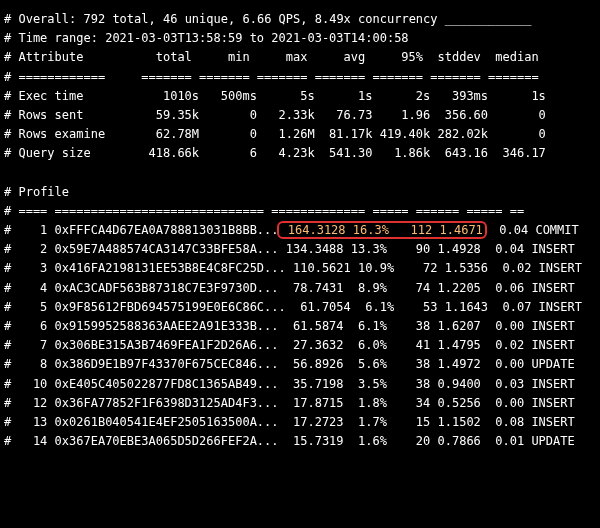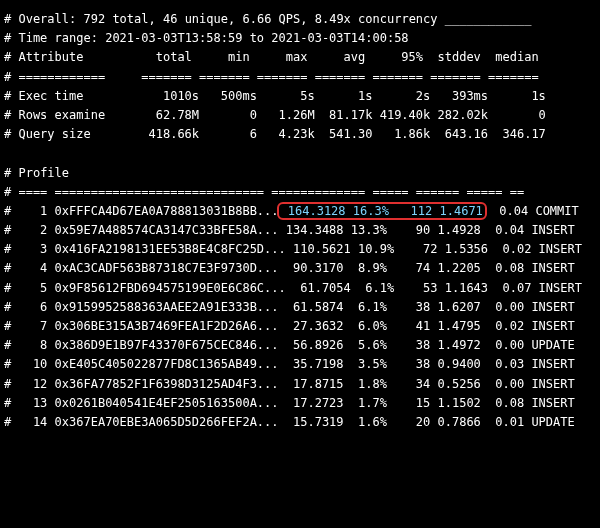--- a/index.html
+++ b/index.html
@@ -1,40 +1,41 @@
 <!DOCTYPE html>
 <html><head>
 <meta charset="utf-8">
 <style>
   html,body{margin:0;padding:0;background:#000;color:#fff;font-family:Menlo,Consolas,monospace;font-size:12px;line-height:1.6;width:600px}
   .term{padding:10px 4px}
   .line{white-space:pre}
-  .hl{border:2px solid #e03030;border-radius:6px;padding:0 2px;margin:0 -2px;color:#7dd3fc}
+  .hl{border:2px solid #e03030;border-radius:6px;padding:0 2px;margin:0 -2px;color:#fdba74}
 </style>
 </head>
 <body>
 
 <div class="term">
 <div class="line"># Overall: <span>792</span> total, <span>46</span> unique, <span>6.66</span> QPS, <span>8.49x</span> concurrency ____________</div>
 <div class="line"># Time range: <span>2021-03-03T13:58:59 to 2021-03-03T14:00:58</span></div>
 <div class="line"># Attribute          total     min     max     avg     95%  stddev  median</div>
 <div class="line"># ============     ======= ======= ======= ======= ======= ======= =======</div>
 <div id="attrs">
       <div class="line"># Exec time           1010s   500ms      5s      1s      2s   393ms      1s</div>
+      <div class="line"># Rows sent          59.35k       0   2.33k   76.73    1.96  356.60       0</div>
       <div class="line"># Rows examine       62.78M       0   1.26M  81.17k 419.40k 282.02k       0</div>
       <div class="line"># Query size        418.66k       6   4.23k  541.30   1.86k  643.16  346.17</div>
     </div>
 <div class="line">&nbsp;</div>
 <div class="line"># <span>Profile</span></div>
 <div class="line"># ==== ============================= ============= ===== ====== ===== ==</div>
 <div id="rows">
       <div class="line">#    1 0xFFFCA4D67EA0A788813031B8BB...<span class="hl"> 164.3128 16.3%   112 1.4671</span>  0.04 COMMIT</div>
       <div class="line">#    2 0x59E7A488574CA3147C33BFE58A... 134.3488 13.3%    90 1.4928  0.04 INSERT</div>
       <div class="line">#    3 0x416FA2198131EE53B8E4C8FC25D... 110.5621 10.9%    72 1.5356  0.02 INSERT</div>
-      <div class="line">#    4 0xAC3CADF563B87318C7E3F9730D...  90.3170  8.9%    74 1.2205  0.08 INSERT</div>
+      <div class="line">#    4 0xAC3CADF563B87318C7E3F9730D...  78.7431  8.9%    74 1.2205  0.06 INSERT</div>
       <div class="line">#    5 0x9F85612FBD694575199E0E6C86C...  61.7054  6.1%    53 1.1643  0.07 INSERT</div>
       <div class="line">#    6 0x9159952588363AAEE2A91E333B...  61.5874  6.1%    38 1.6207  0.00 INSERT</div>
       <div class="line">#    7 0x306BE315A3B7469FEA1F2D26A6...  27.3632  6.0%    41 1.4795  0.02 INSERT</div>
       <div class="line">#    8 0x386D9E1B97F43370F675CEC846...  56.8926  5.6%    38 1.4972  0.00 UPDATE</div>
       <div class="line">#   10 0xE405C405022877FD8C1365AB49...  35.7198  3.5%    38 0.9400  0.03 INSERT</div>
       <div class="line">#   12 0x36FA77852F1F6398D3125AD4F3...  17.8715  1.8%    34 0.5256  0.00 INSERT</div>
       <div class="line">#   13 0x0261B040541E4EF2505163500A...  17.2723  1.7%    15 1.1502  0.08 INSERT</div>
       <div class="line">#   14 0x367EA70EBE3A065D5D266FEF2A...  15.7319  1.6%    20 0.7866  0.01 UPDATE</div>
     </div>
 </div>

